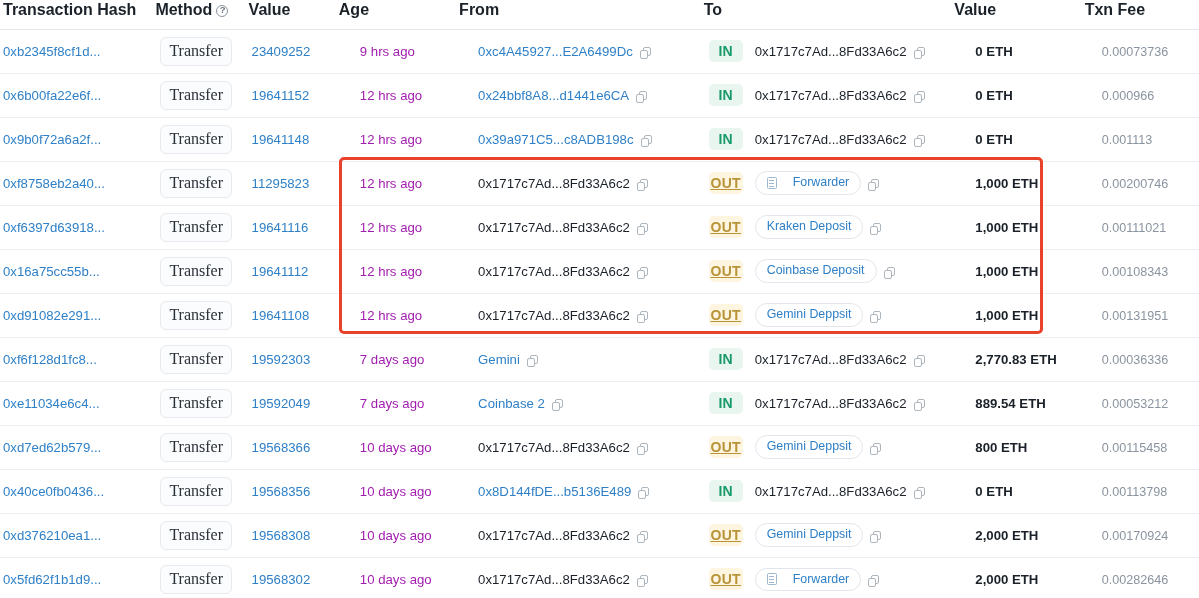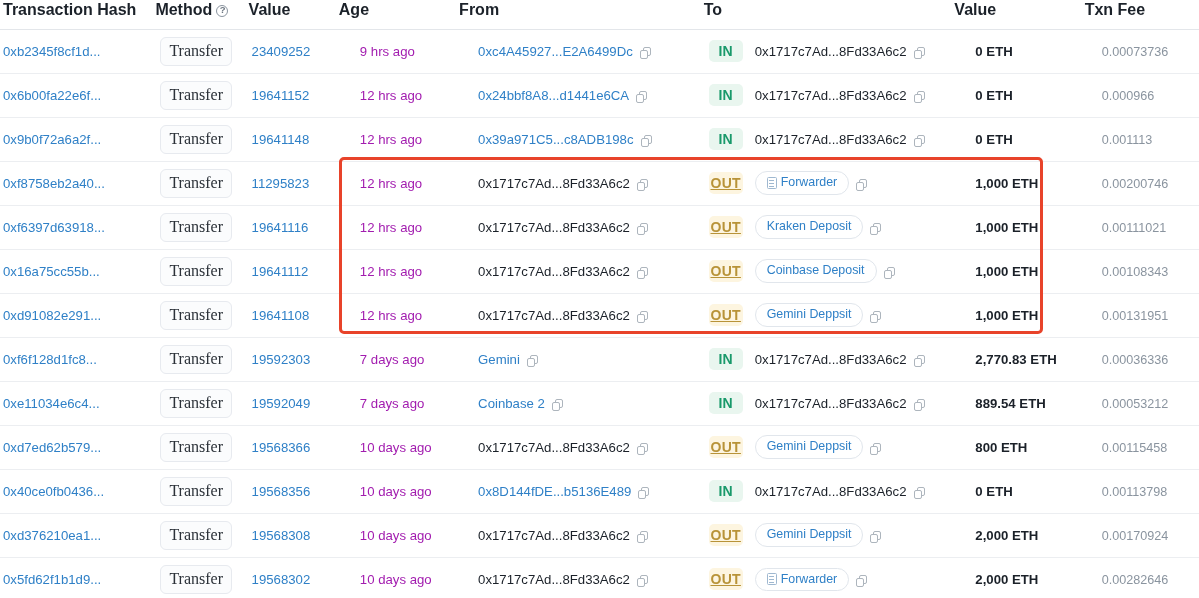--- a/index.html
+++ b/index.html
@@ -142,21 +142,21 @@
     line-height: 1;
   }
   .dir-in  { background: #e9f6ef; color: #18996a; }
   .dir-out { background: #fdf5e0; color: #b89338; text-decoration: underline; }
 
   .cell-flex { display: flex; align-items: center; }
 
   .tag-pill {
     display: inline-flex;
     align-items: center;
-    gap: 4px;
+    gap: 16px;
     border: 1px solid #e1e6ec;
     border-radius: 999px;
     padding: 4px 11px 5px 11px;
     color: #2f80c7;
     font-size: 12.4px;
     background: #fff;
     line-height: 1;
     cursor: pointer;
     white-space: nowrap;
   }

